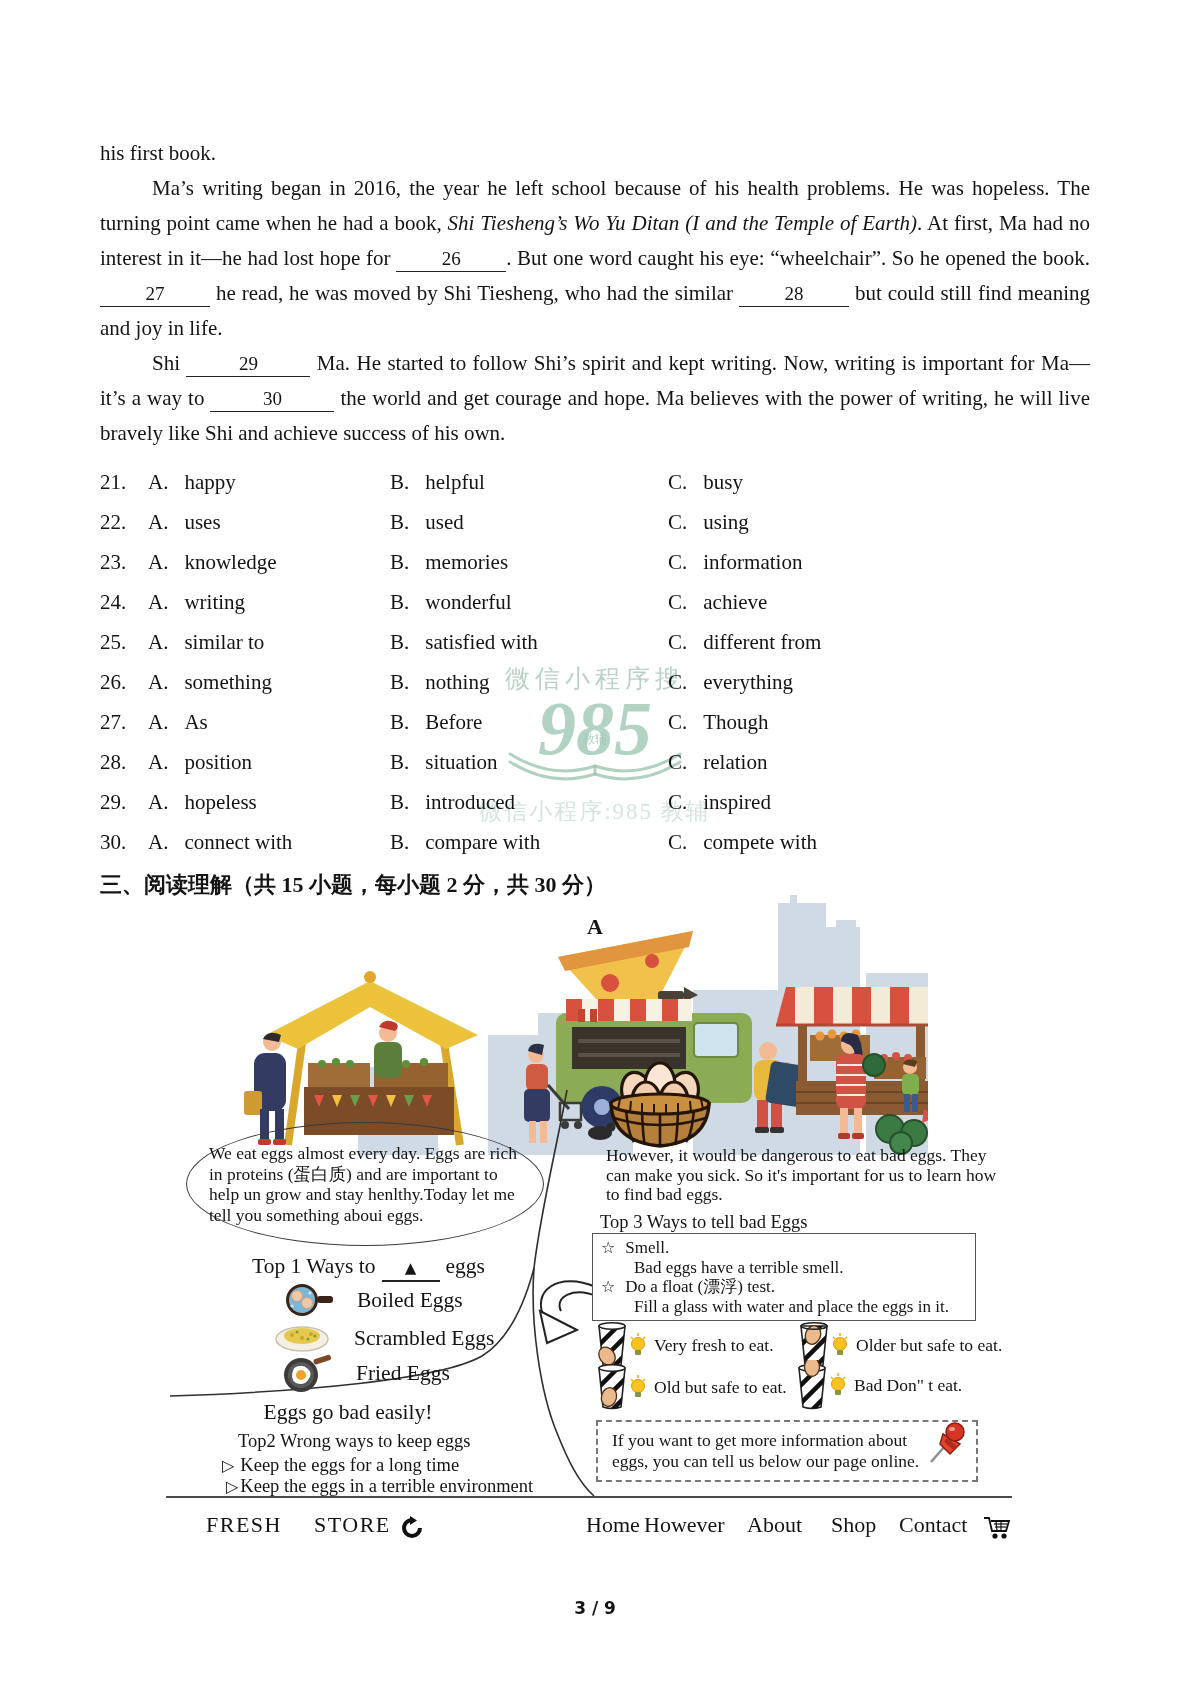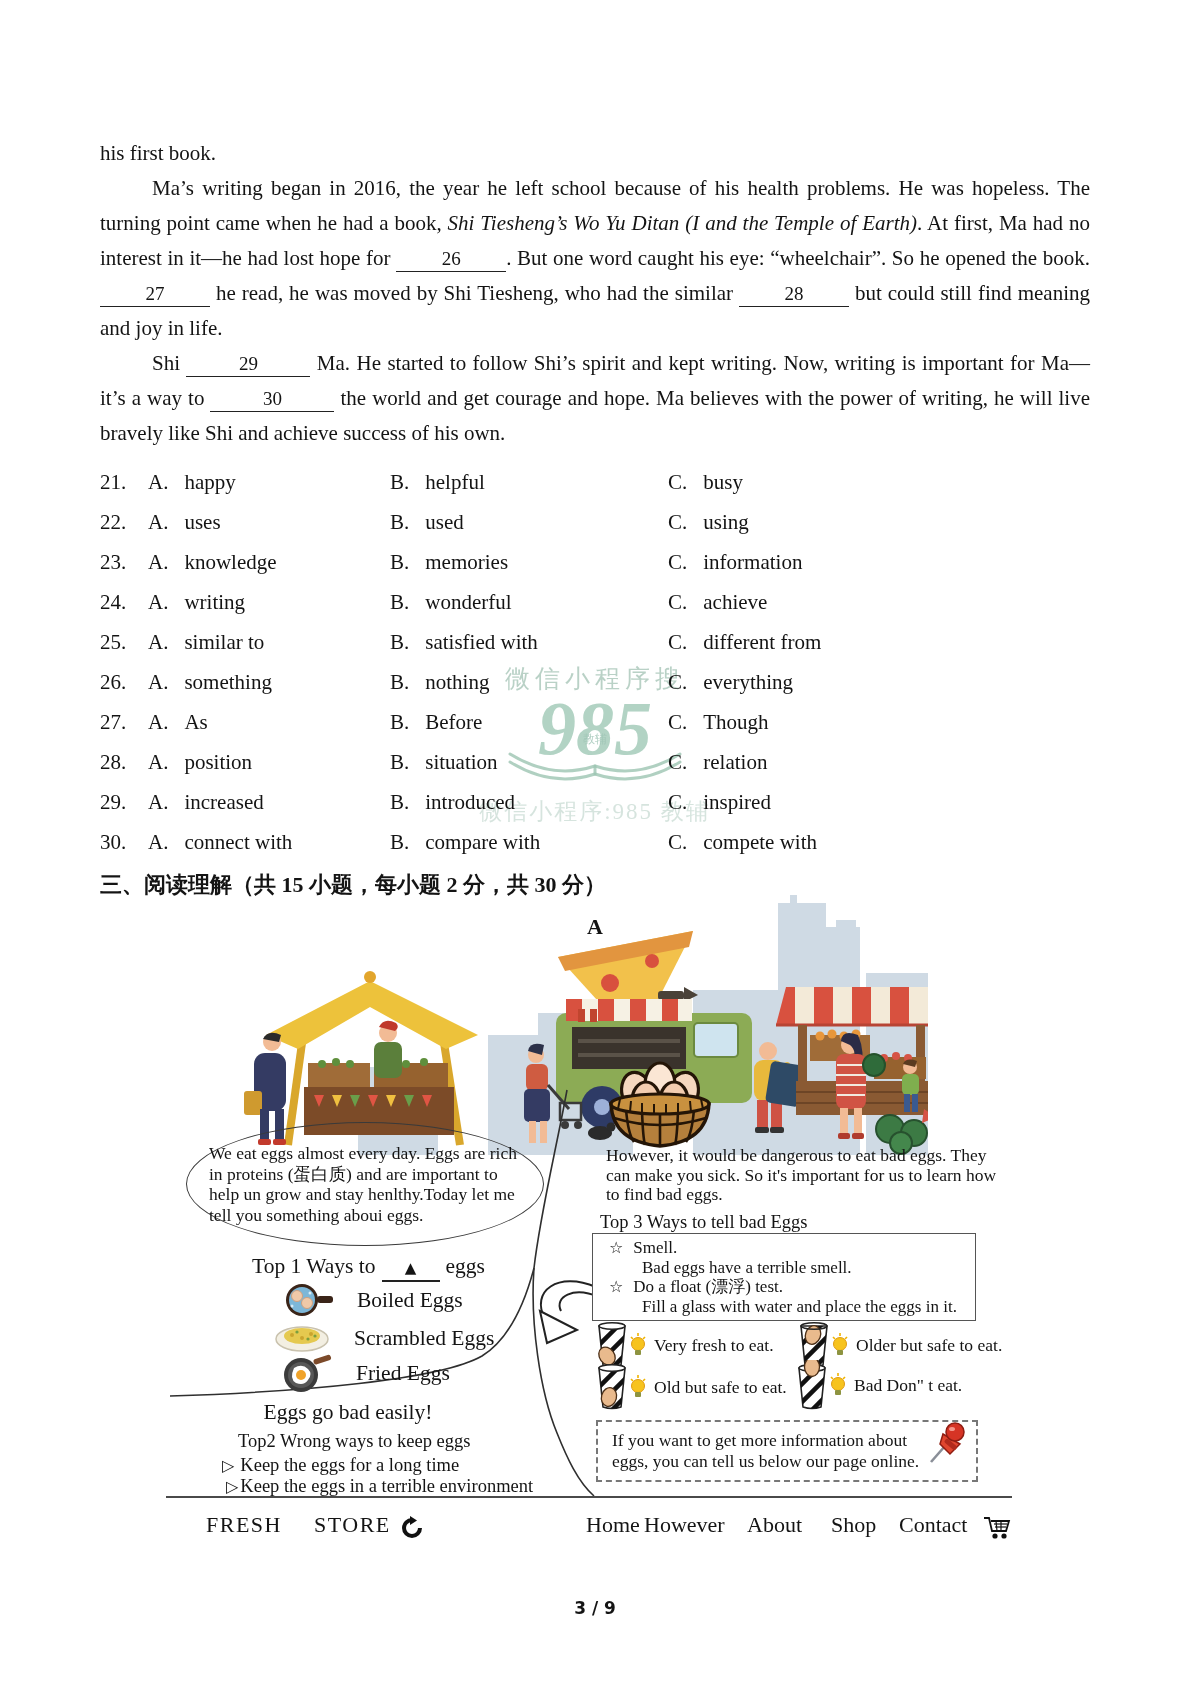--- a/index.html
+++ b/index.html
@@ -38,21 +38,21 @@
              line-height:20px;height:22px;font-size:15px;font-family:"DejaVu Sans",sans-serif;margin:0 6px;}
   .food-row{display:flex;align-items:center;z-index:1;}
   .food-label{font-size:21.5px;margin-left:22px;}
   .eggs-bad{left:153px;top:1400px;width:390px;text-align:center;font-size:21.5px;z-index:1;}
   .top2{left:238px;top:1431px;font-size:18.5px;z-index:1;}
   .bullet{font-size:18.5px;z-index:1;}
   .tri{font-family:"DejaVu Sans",sans-serif;font-size:16px;margin-right:6px;}
   .right-para{left:606px;top:1146px;width:394px;font-size:17.5px;line-height:19.5px;z-index:1;}
   .top3{left:600px;top:1212px;font-size:18.5px;z-index:1;}
   .smell-box{left:592px;top:1233px;width:384px;border:1.4px solid #555;box-sizing:border-box;
-             padding:4px 4px 4px 16px;font-size:17px;line-height:19.5px;z-index:1;background:#fff;}
+             padding:4px 4px 4px 8px;font-size:17px;line-height:19.5px;z-index:1;background:#fff;}
   .star{font-family:"DejaVu Sans",sans-serif;margin-right:10px;font-size:16px;}
   .cont{padding-left:33px;}
   .glass-item{display:flex;align-items:center;z-index:1;}
   .glass-item .lbl{font-size:17.5px;margin-left:6px;}
   .info-note{left:596px;top:1420px;width:382px;border:2px dashed #777;box-sizing:border-box;
              padding:8px 46px 8px 14px;font-size:17.5px;line-height:21px;z-index:1;background:#fff;}
   .footer-rule{left:166px;top:1496px;width:846px;border-top:2.2px solid #4a4a4a;z-index:1;}
   .f-item{top:1512px;font-size:22px;z-index:1;white-space:nowrap;}
   .brand{letter-spacing:1.5px;}
   .page-num{left:100px;top:1598px;width:990px;text-align:center;font-size:17px;font-weight:bold;
@@ -128,21 +128,21 @@
         <span class="opt-c"><span class="opt-label">C.</span><span>Though</span></span>
       </div>
     <div class="opt-row">
         <span class="opt-num">28.</span>
         <span class="opt-a"><span class="opt-label">A.</span><span>position</span></span>
         <span class="opt-b"><span class="opt-label">B.</span><span>situation</span></span>
         <span class="opt-c"><span class="opt-label">C.</span><span>relation</span></span>
       </div>
     <div class="opt-row">
         <span class="opt-num">29.</span>
-        <span class="opt-a"><span class="opt-label">A.</span><span>increased</span></span>
+        <span class="opt-a"><span class="opt-label">A.</span><span>hopeless</span></span>
         <span class="opt-b"><span class="opt-label">B.</span><span>introduced</span></span>
         <span class="opt-c"><span class="opt-label">C.</span><span>inspired</span></span>
       </div>
     <div class="opt-row">
         <span class="opt-num">30.</span>
         <span class="opt-a"><span class="opt-label">A.</span><span>connect with</span></span>
         <span class="opt-b"><span class="opt-label">B.</span><span>compare with</span></span>
         <span class="opt-c"><span class="opt-label">C.</span><span>compete with</span></span>
       </div>
   </div>

